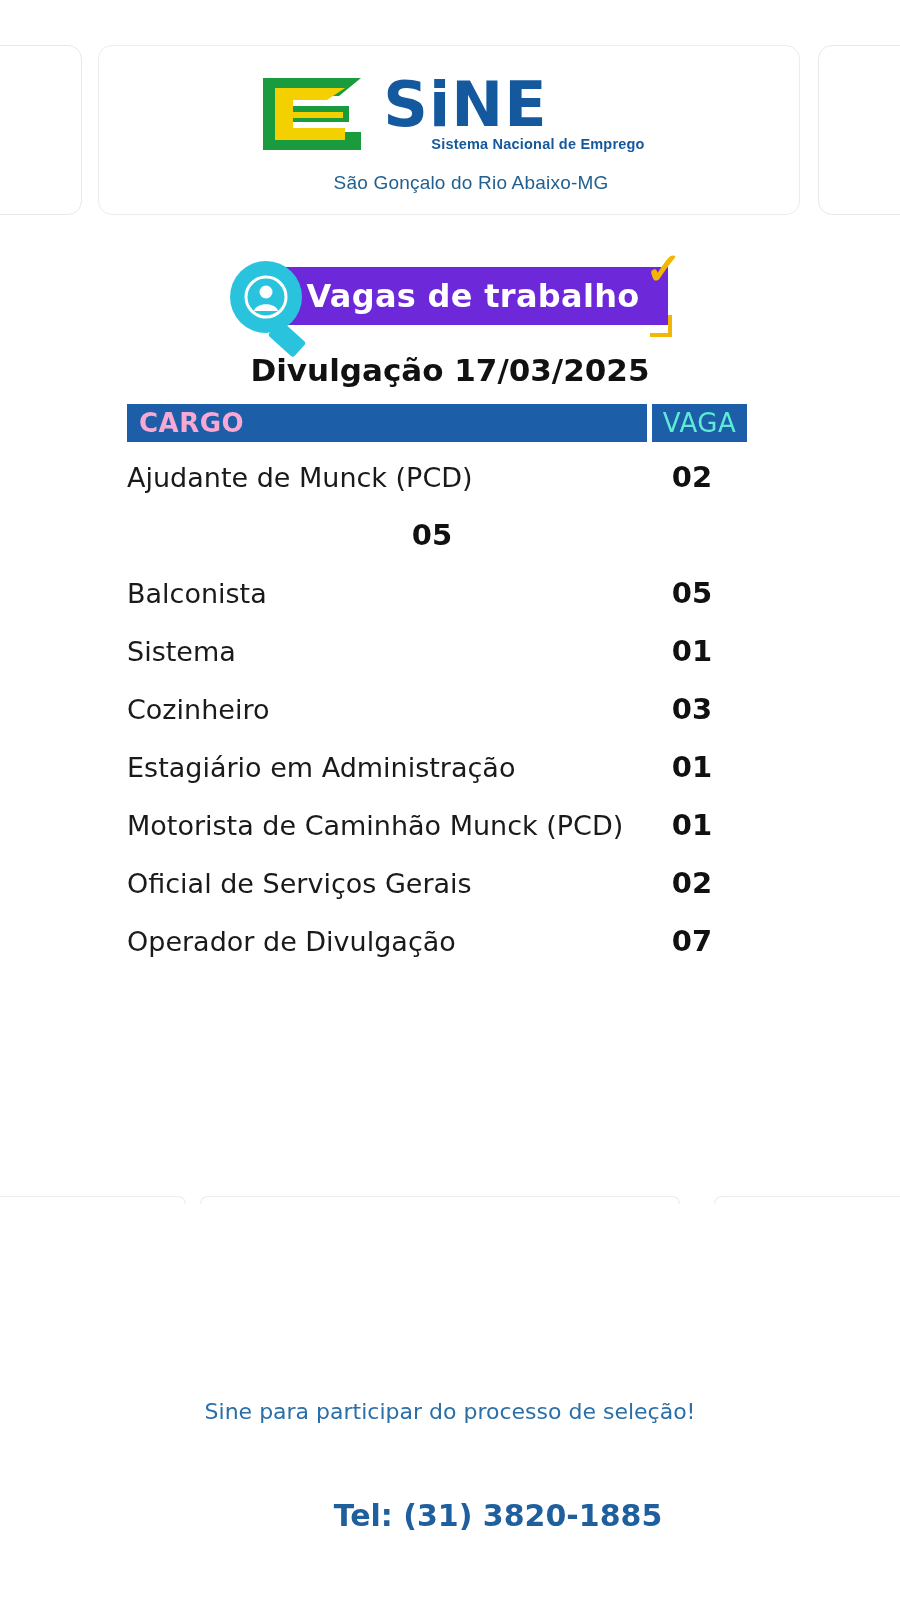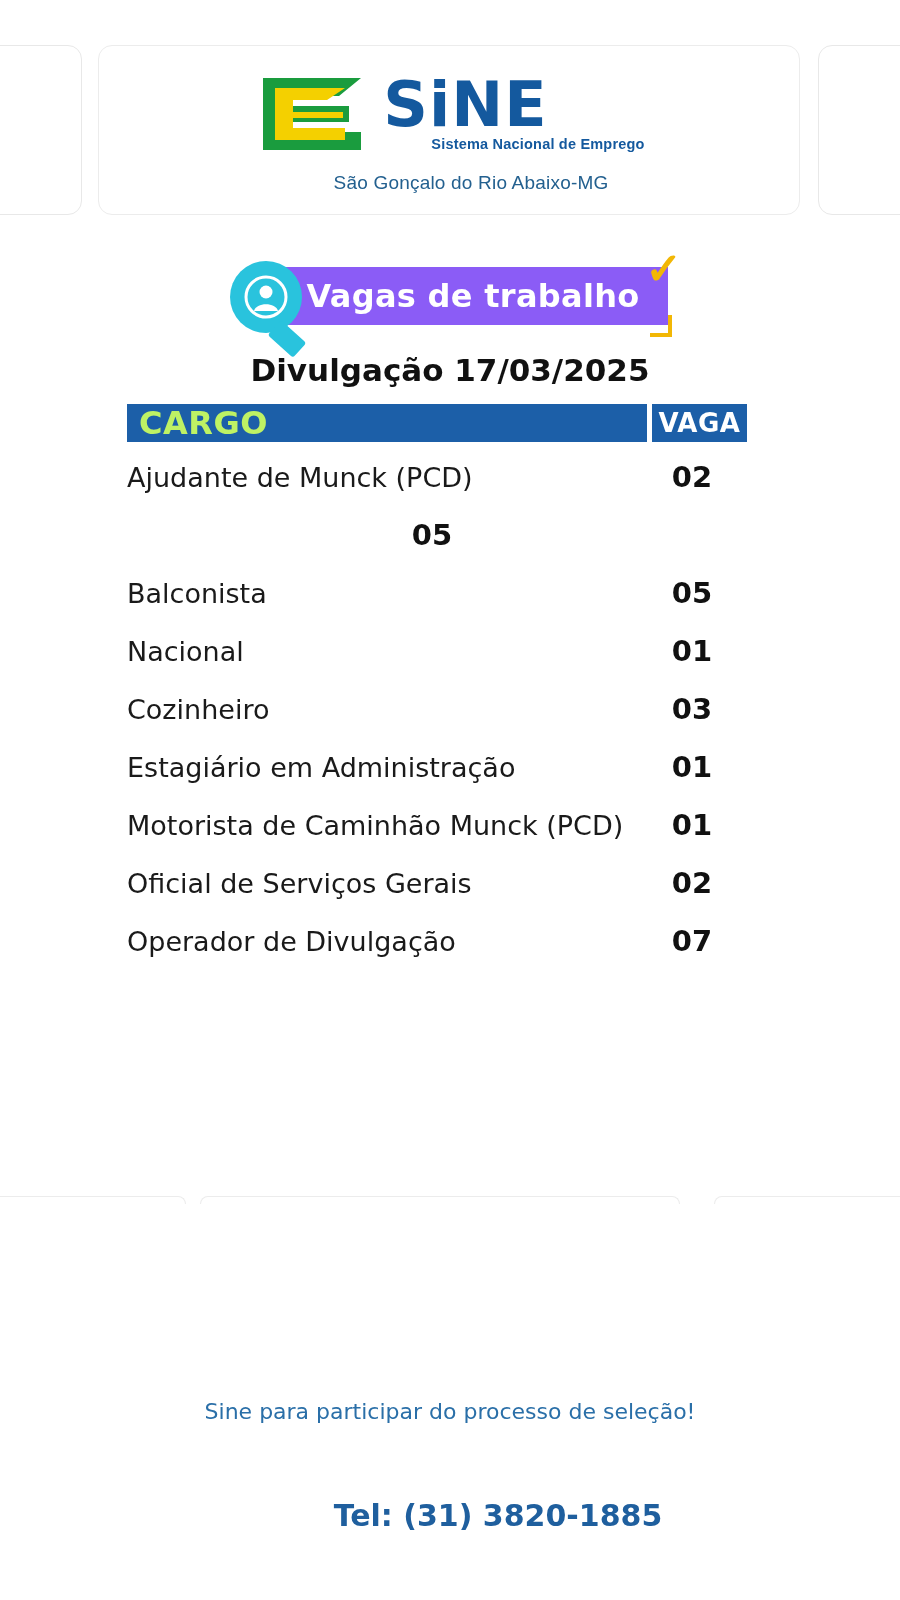--- a/index.html
+++ b/index.html
@@ -108,21 +108,21 @@
     position: relative;
     width: 440px;
     height: 72px;
   }
   .banner-box {
     position: absolute;
     left: 48px;
     top: 6px;
     width: 390px;
     height: 58px;
-    background: #8b5cf6;
+    background: #6d28d9;
     display: flex;
     align-items: center;
     justify-content: center;
   }
   .banner-text {
     color: #ffffff;
     font-size: 32px;
     font-weight: bold;
     letter-spacing: 0.3px;
     font-family: "DejaVu Sans", sans-serif;
@@ -190,38 +190,38 @@
     top: 404px;
     left: 127px;
     width: 620px;
     height: 38px;
     display: flex;
     gap: 5px;
   }
   .th-cargo {
     width: 520px;
     background: #1c5fa8;
-    color: #bef264;
+    color: #f9a8d4;
     display: flex;
     align-items: center;
     padding-left: 12px;
-    font-size: 32px;
+    font-size: 26px;
     font-weight: bold;
     letter-spacing: 0.5px;
     font-family: "DejaVu Sans", sans-serif;
   }
   .th-vaga {
     flex: 1;
     background: #1c5fa8;
-    color: #ffffff;
+    color: #5eead4;
     display: flex;
     align-items: center;
     justify-content: center;
     font-size: 26px;
-    font-weight: bold;
+    font-weight: normal;
     letter-spacing: 0.5px;
     font-family: "DejaVu Sans", sans-serif;
   }
 
   .rows {
     position: absolute;
     top: 460px;
     left: 127px;
     width: 620px;
   }
@@ -345,21 +345,21 @@
       <div class="vaga">02</div>
     </div>
     <div class="row">
       <div class="vaga">05</div>
     </div>
     <div class="row">
       <div class="cargo">Balconista</div>
       <div class="vaga">05</div>
     </div>
     <div class="row">
-      <div class="cargo">Nacional</div>
+      <div class="cargo">Sistema</div>
       <div class="vaga">01</div>
     </div>
     <div class="row">
       <div class="cargo">Cozinheiro</div>
       <div class="vaga">03</div>
     </div>
     <div class="row">
       <div class="cargo">Estagiário em Administração</div>
       <div class="vaga">01</div>
     </div>

